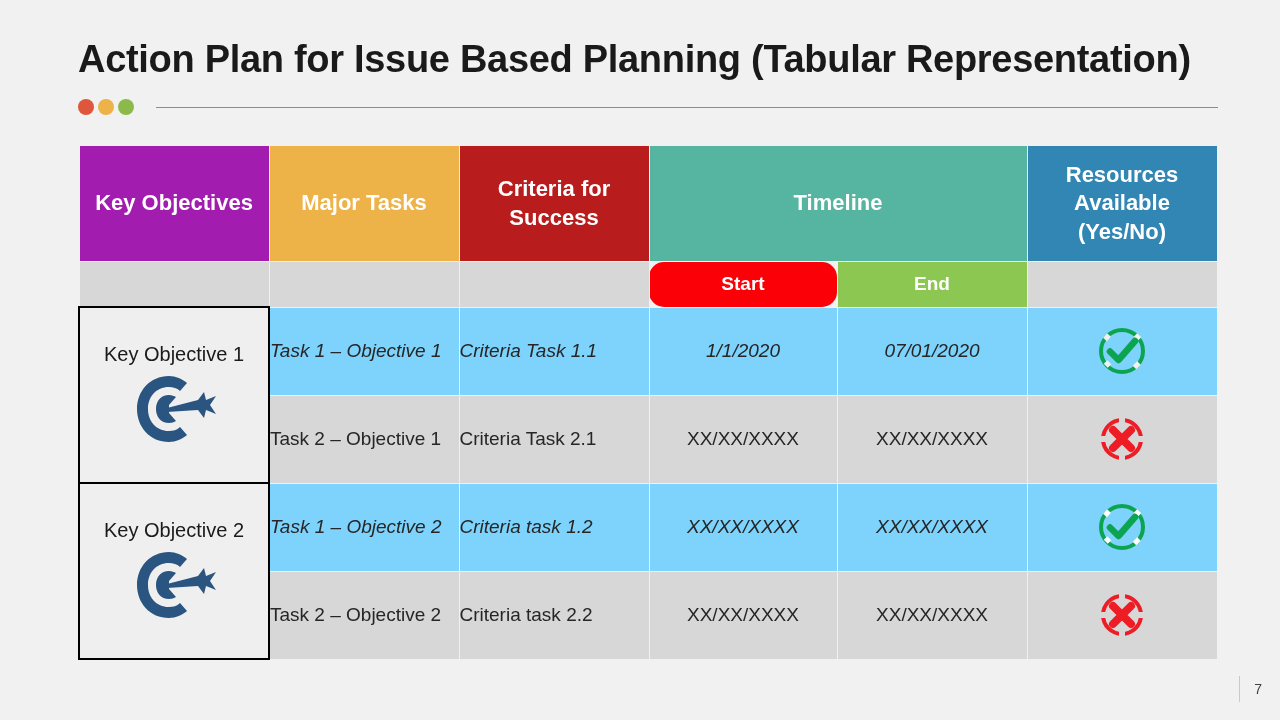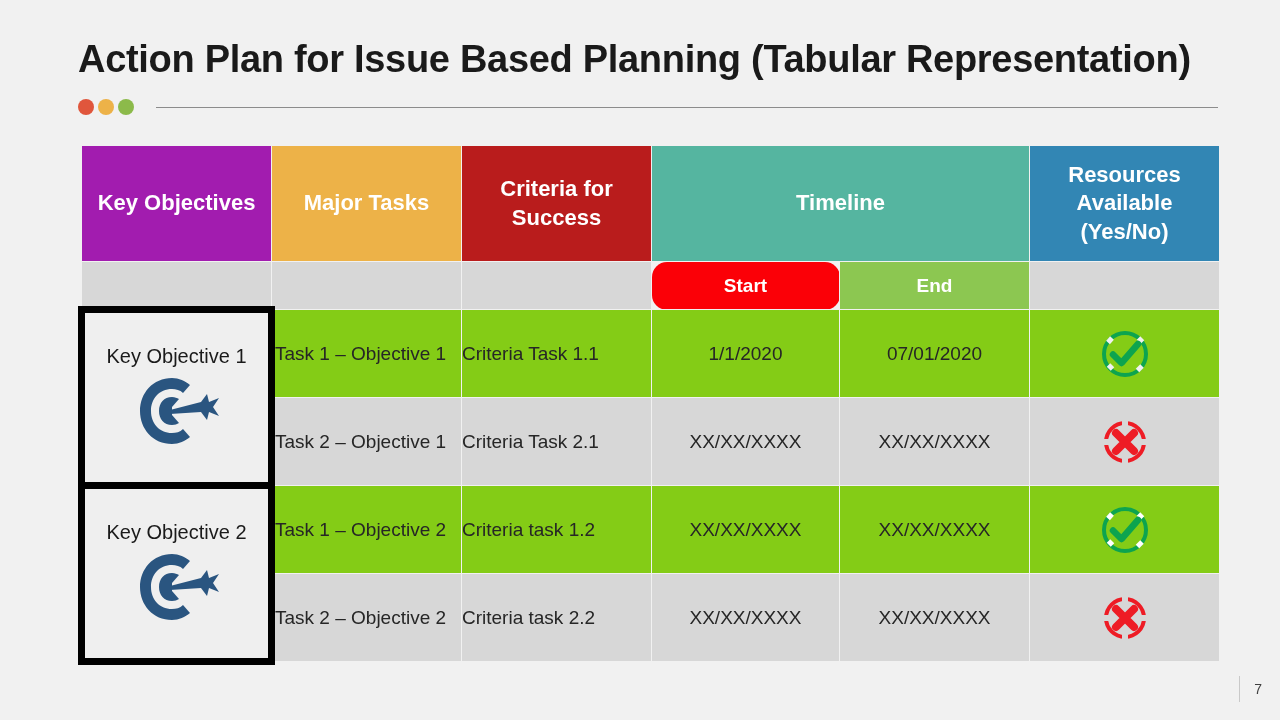--- a/index.html
+++ b/index.html
@@ -93,21 +93,21 @@
     font-size: 19px;
     font-weight: bold;
     border: 1px solid #F1F1F1;
   }
   .sub-start { background: #FB0007; border-radius: 15px; }
   .sub-end   { background: #8CC751; }
 
   
   .obj-cell {
     background: #EFEFEF;
-    border: 7px solid #000000;
+    border: 2px solid #000000;
     text-align: center;
     padding: 10px 6px 12px 6px;
     vertical-align: top;
   }
   .obj-label {
     font-size: 20px;
     color: #1A1A1A;
     font-weight: 400;
     margin-bottom: 4px;
     white-space: nowrap;
@@ -126,21 +126,21 @@
     line-height: 1.32;
   }
   .cell-left {
     text-align: left;
     padding-left: 11px;
     padding-right: 6px;
   }
   .cell-center { text-align: center; }
   .cell-icon   { text-align: center; }
 
-  .row-white .cell { background: #84cc16; }
+  .row-white .cell { background: #7dd3fc; font-style: italic; }
   .row-gray  .cell { background: #D7D7D7; }
 
   .status-svg { display: inline-block; vertical-align: middle; }
 
   
   .page-num-wrap {
     position: absolute;
     right: 18px;
     bottom: 18px;
     display: flex;

